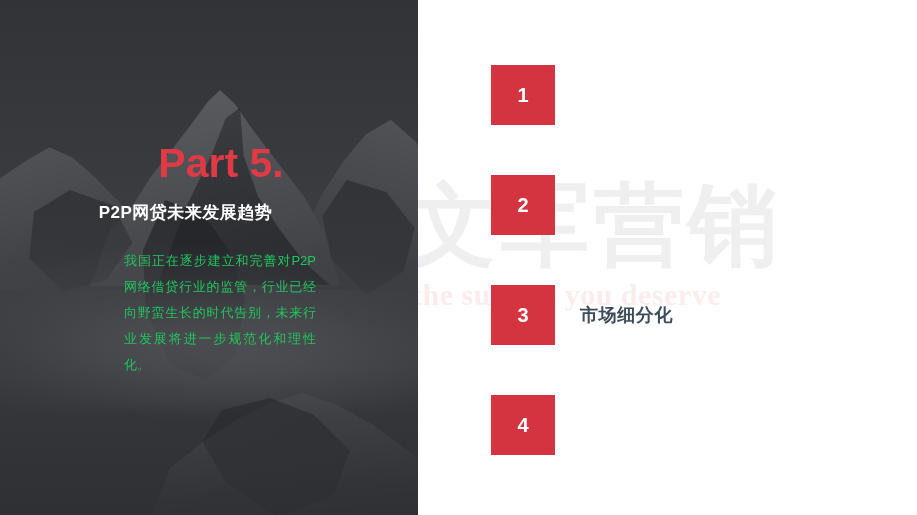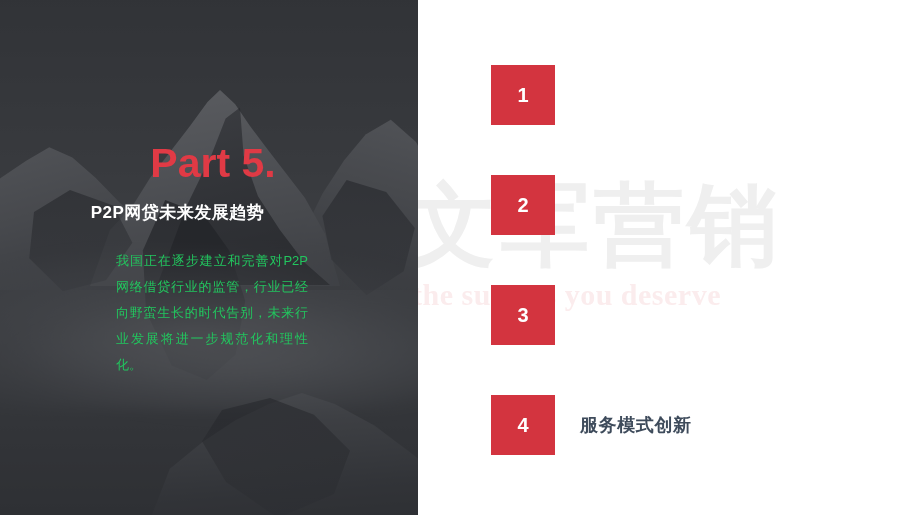--- a/index.html
+++ b/index.html
@@ -138,21 +138,21 @@
     clip-path: polygon(16% 10%, 40% 0%, 62% 14%, 80% 44%, 72% 80%, 44% 100%, 18% 70%, 6% 36%);
   }
   .photo-tint {
     position: absolute;
     inset: 0;
     background: rgba(38, 40, 44, .68);
   }
 
   .left-content {
     position: absolute;
-    left: 4px;
+    left: 12px;
     top: 0;
     width: 418px;
     height: 515px;
     text-align: center;
   }
   .part-label {
     position: absolute;
     left: 0;
     top: 143px;
     width: 418px;
@@ -292,21 +292,21 @@
     <div class="item" style="top:65px;">
       <div class="num-box">1</div>
     </div>
 
     <div class="item" style="top:175px;">
       <div class="num-box">2</div>
     </div>
 
     <div class="item" style="top:285px;">
       <div class="num-box">3</div>
+      <div class="item-label">市场细分化</div>
     </div>
 
     <div class="item" style="top:395px;">
       <div class="num-box">4</div>
-      <div class="item-label">服务模式创新</div>
     </div>
 
   </div>
 </div>
 
 </body></html>

